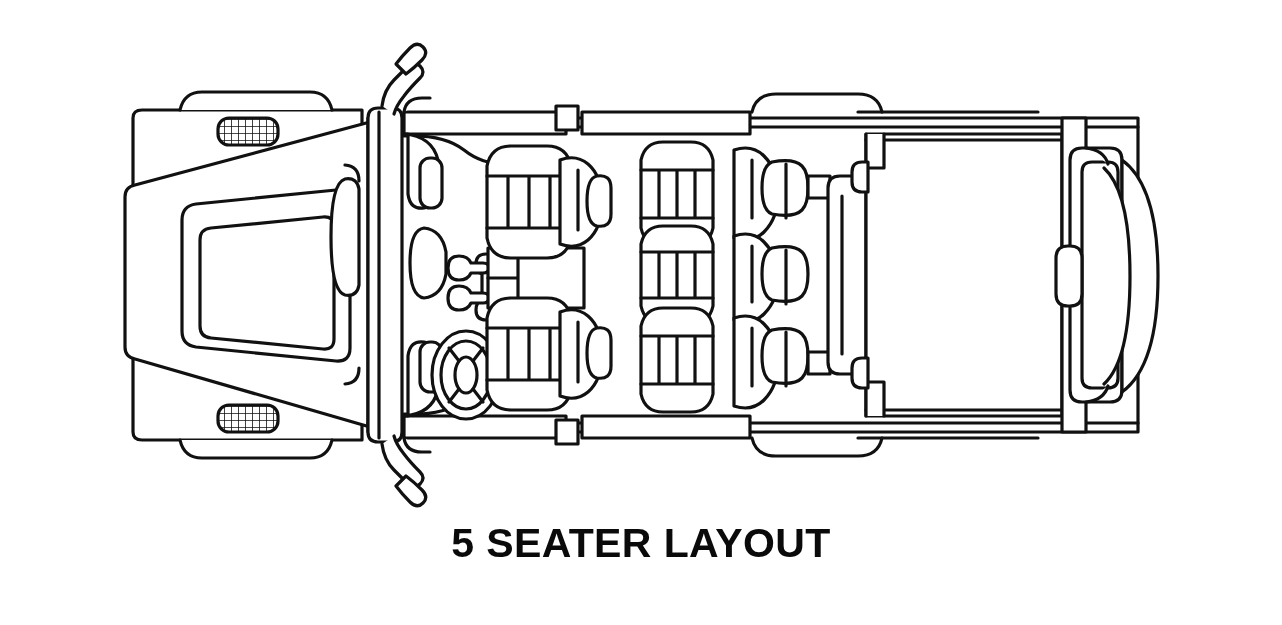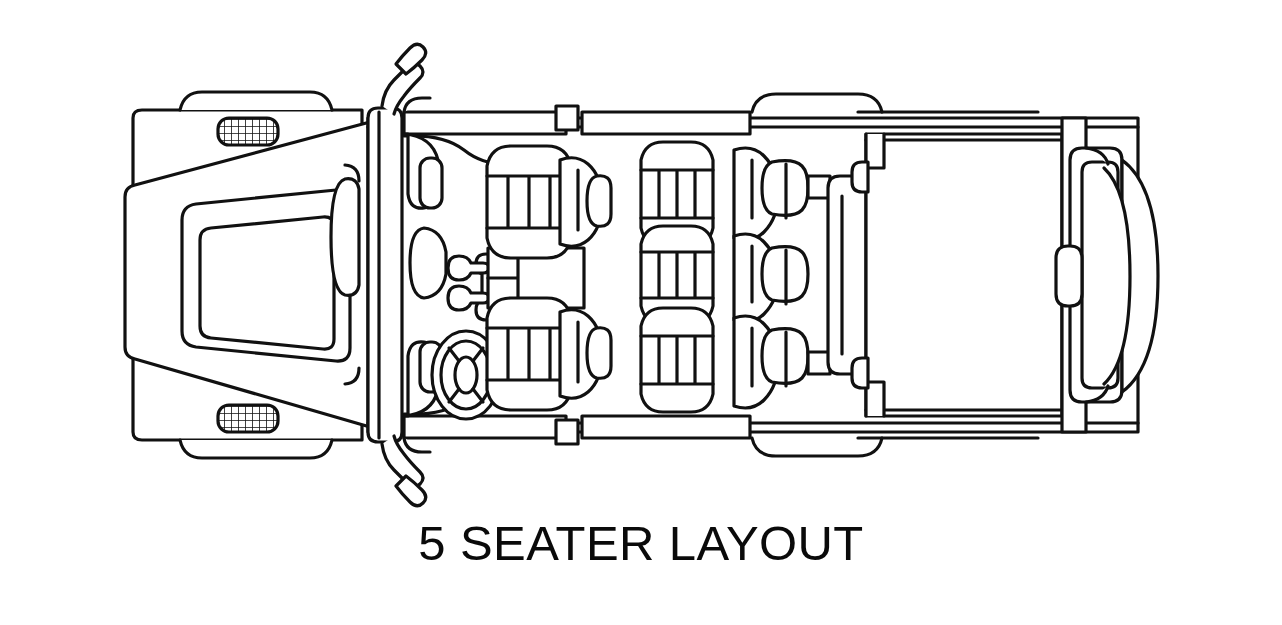--- a/index.html
+++ b/index.html
@@ -32,22 +32,22 @@
     width: 1282px;
     height: 510px;
   }
   #caption {
     position: absolute;
     left: 0;
     top: 518px;
     width: 1282px;
     text-align: center;
     font-family: "Liberation Sans", sans-serif;
-    font-size: 49px;
-    font-weight: normal;
+    font-size: 41px;
+    font-weight: bold;
     letter-spacing: 0.4px;
     color: #0a0a0a;
     line-height: 50px;
     white-space: nowrap;
   }
 </style>
 </head>
 <body>
 
 <div id="page">

